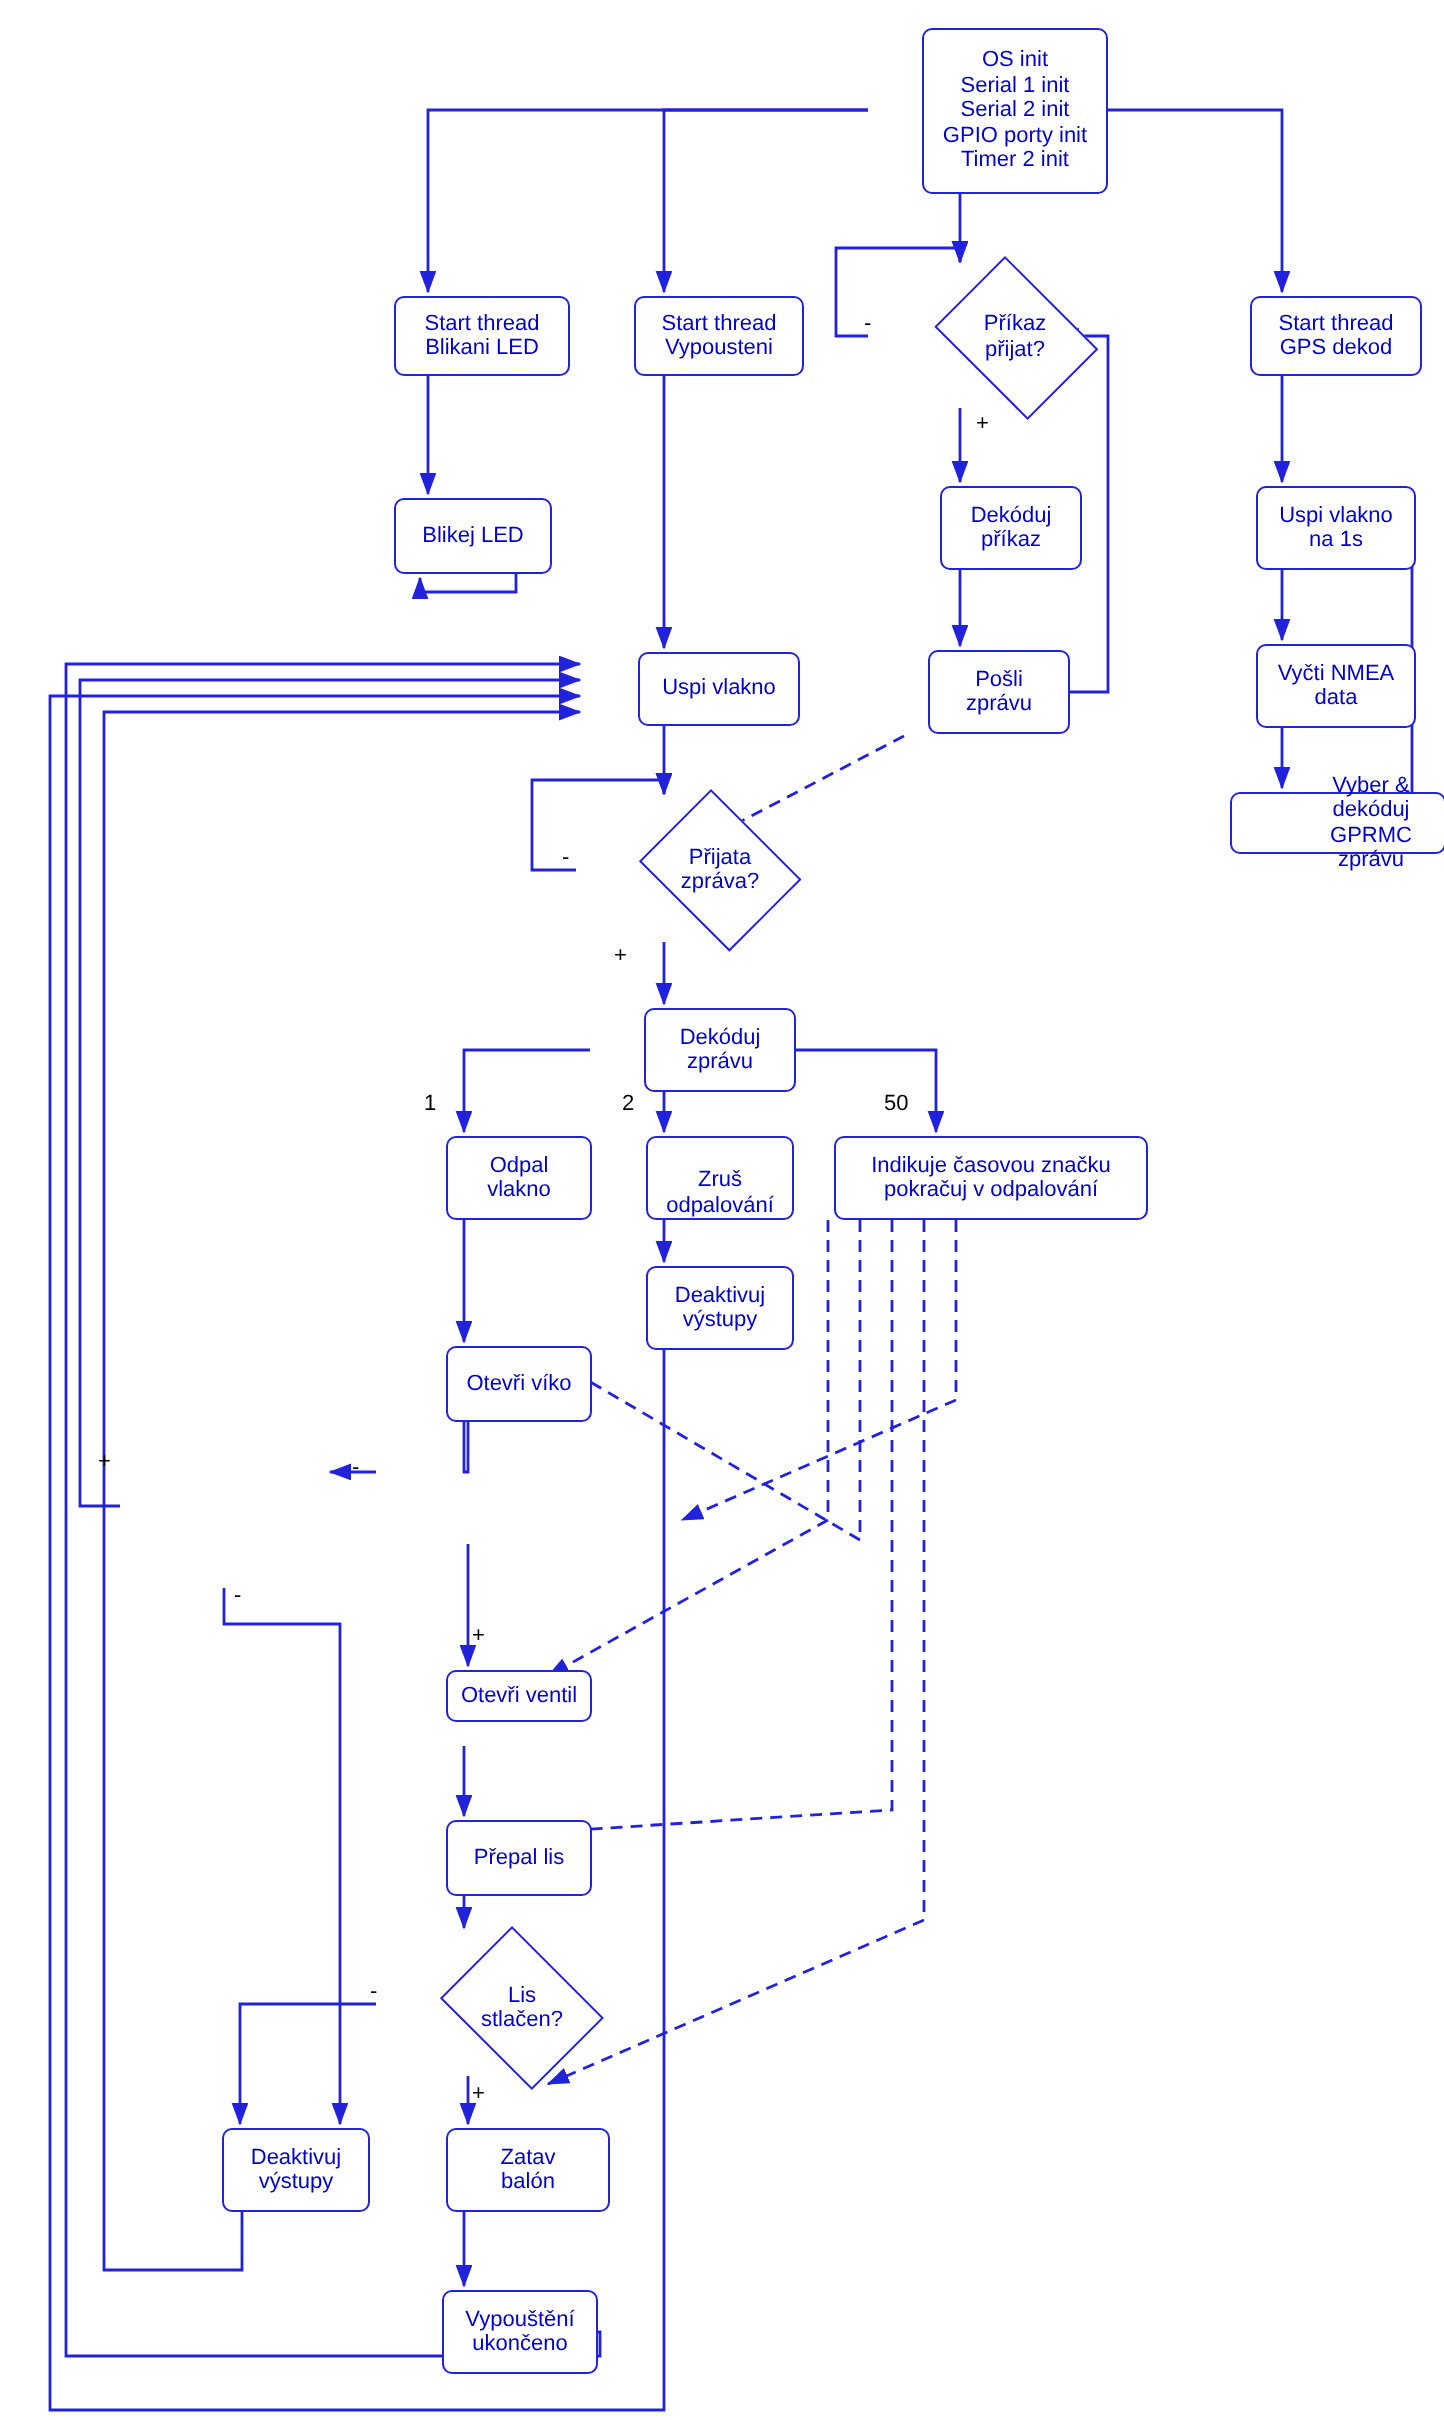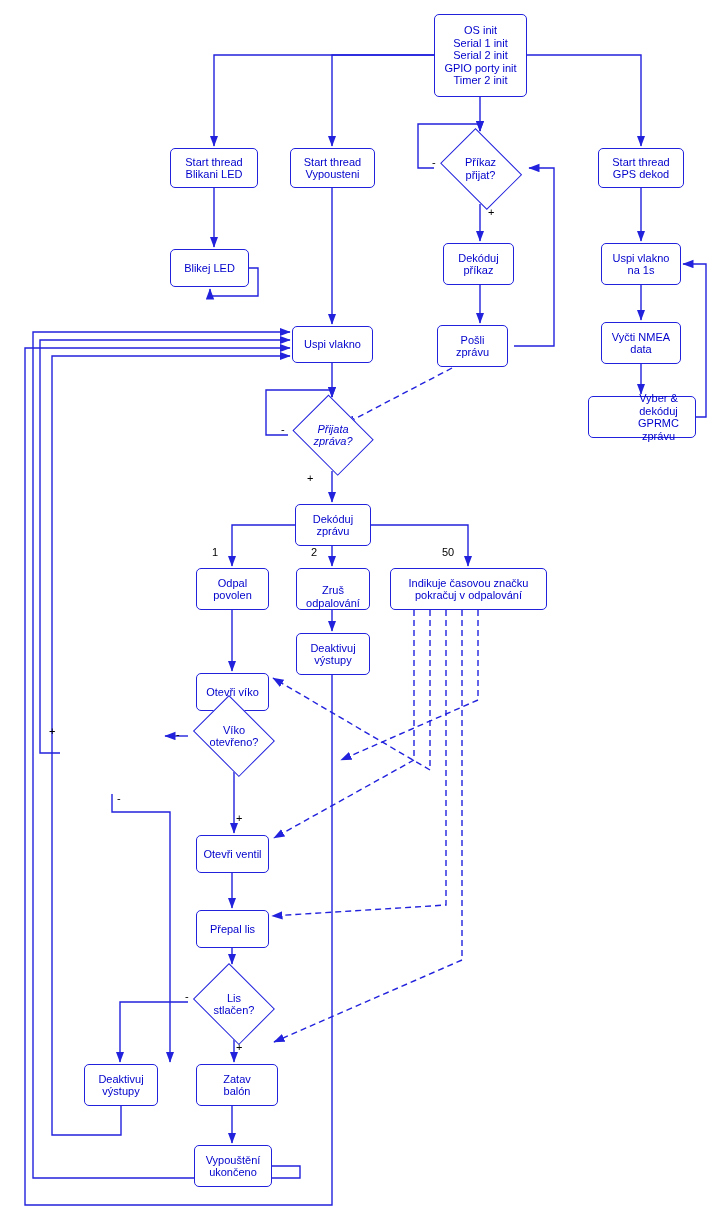--- a/index.html
+++ b/index.html
@@ -27,20 +27,21 @@
     position: absolute;
     box-sizing: border-box;
     color: #0000cc;
     font-size: 11px;
     line-height: 12.5px;
     text-align: center;
     display: flex;
     align-items: center;
     justify-content: center;
     white-space: pre-line;
+    margin-left: 27px;
   }
   .node.box {
     border: 1.4px solid #2222dd;
     border-radius: 5px;
     background: #ffffff;
   }
   .node.diamond {
     background: transparent;
     border: none;
   }
@@ -185,48 +186,43 @@
   <div class="node box" style="left:443px;top:243px;width:71px;height:42px;"><span>Dekóduj
 příkaz</span></div>
   <div class="node box" style="left:601px;top:243px;width:80px;height:42px;"><span>Uspi vlakno
 na 1s</span></div>
   <div class="node box" style="left:292px;top:326px;width:81px;height:37px;"><span>Uspi vlakno</span></div>
   <div class="node box" style="left:437px;top:325px;width:71px;height:42px;"><span>Pošli
 zprávu</span></div>
   <div class="node box" style="left:601px;top:322px;width:80px;height:42px;"><span>Vyčti NMEA
 data</span></div>
 
-  <div class="node diamond" style="left:288px;top:399px;width:90px;height:72px;font-style:italic;">
+  <div class="node diamond" style="left:288px;top:399px;width:90px;height:72px;">
     <div class="dwrap"><div class="dshape"></div></div>
     <div class="dlabel">Přijata
 zpráva?</div>
   </div>
 
-  <div class="node box" style="left:588px;top:396px;width:108px;height:42px;padding-left:33px;"><span>Vyber &amp; dekóduj
+  <div class="node box" style="left:588px;top:396px;width:108px;height:31px;padding-left:33px;"><span>Vyber &amp; dekóduj
 GPRMC zprávu</span></div>
   <div class="node box" style="left:295px;top:504px;width:76px;height:42px;"><span>Dekóduj
 zprávu</span></div>
   <div class="node box" style="left:196px;top:568px;width:73px;height:42px;"><span>Odpal
-povolen</span></div>
+vlakno</span></div>
   <div class="node box" style="left:296px;top:568px;width:74px;height:42px;align-items:flex-end;"><span>Zruš
 odpalování</span></div>
   <div class="node box" style="left:390px;top:568px;width:157px;height:42px;"><span>Indikuje časovou značku
 pokračuj v odpalování</span></div>
   <div class="node box" style="left:196px;top:673px;width:73px;height:38px;"><span>Otevři víko</span></div>
   <div class="node box" style="left:296px;top:633px;width:74px;height:42px;"><span>Deaktivuj
 výstupy</span></div>
 
 
-  <div class="node diamond" style="left:188px;top:700px;width:92px;height:72px;">
-    <div class="dwrap"><div class="dshape"></div></div>
-    <div class="dlabel">Víko
-otevřeno?</div>
-  </div>
-
-  <div class="node box" style="left:196px;top:835px;width:73px;height:38px;"><span>Otevři ventil</span></div>
+
+  <div class="node box" style="left:196px;top:835px;width:73px;height:26px;"><span>Otevři ventil</span></div>
   <div class="node box" style="left:196px;top:910px;width:73px;height:38px;align-items:center;"><span>Přepal lis</span></div>
 
   <div class="node diamond" style="left:188px;top:968px;width:92px;height:72px;">
     <div class="dwrap"><div class="dshape"></div></div>
     <div class="dlabel">Lis
 stlačen?</div>
   </div>
 
   <div class="node box" style="left:84px;top:1064px;width:74px;height:42px;"><span>Deaktivuj
 výstupy</span></div>

